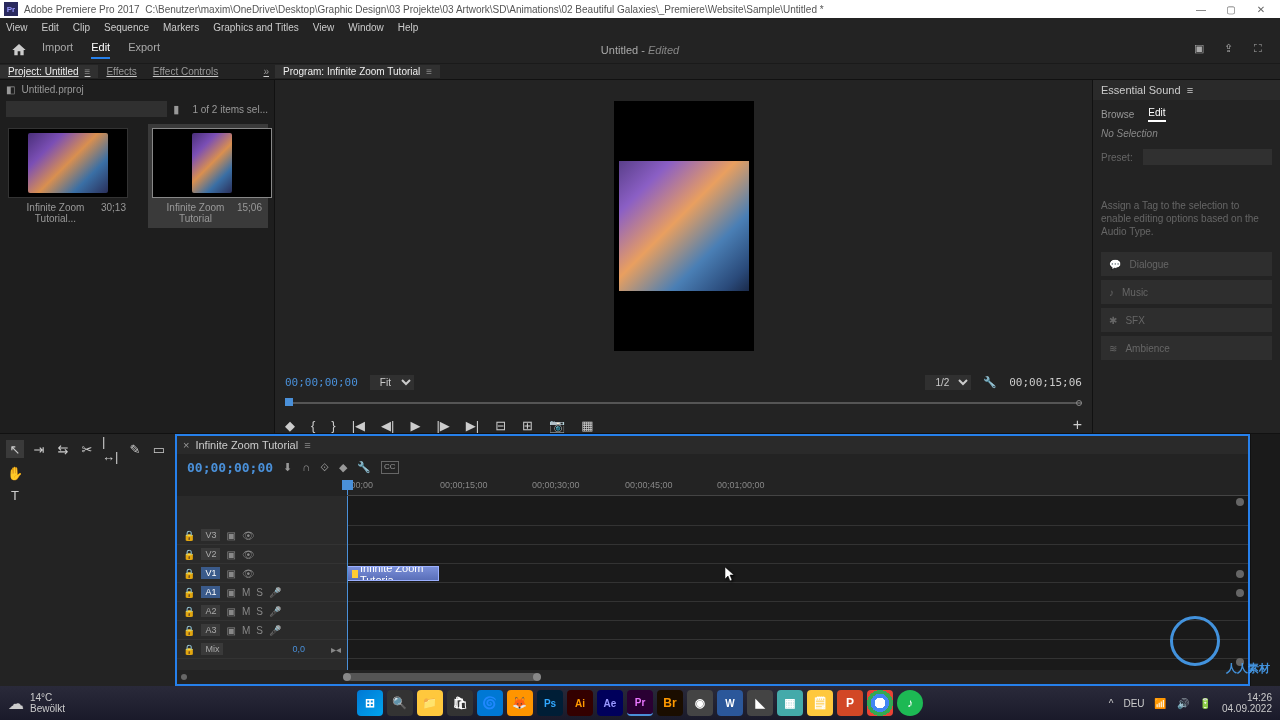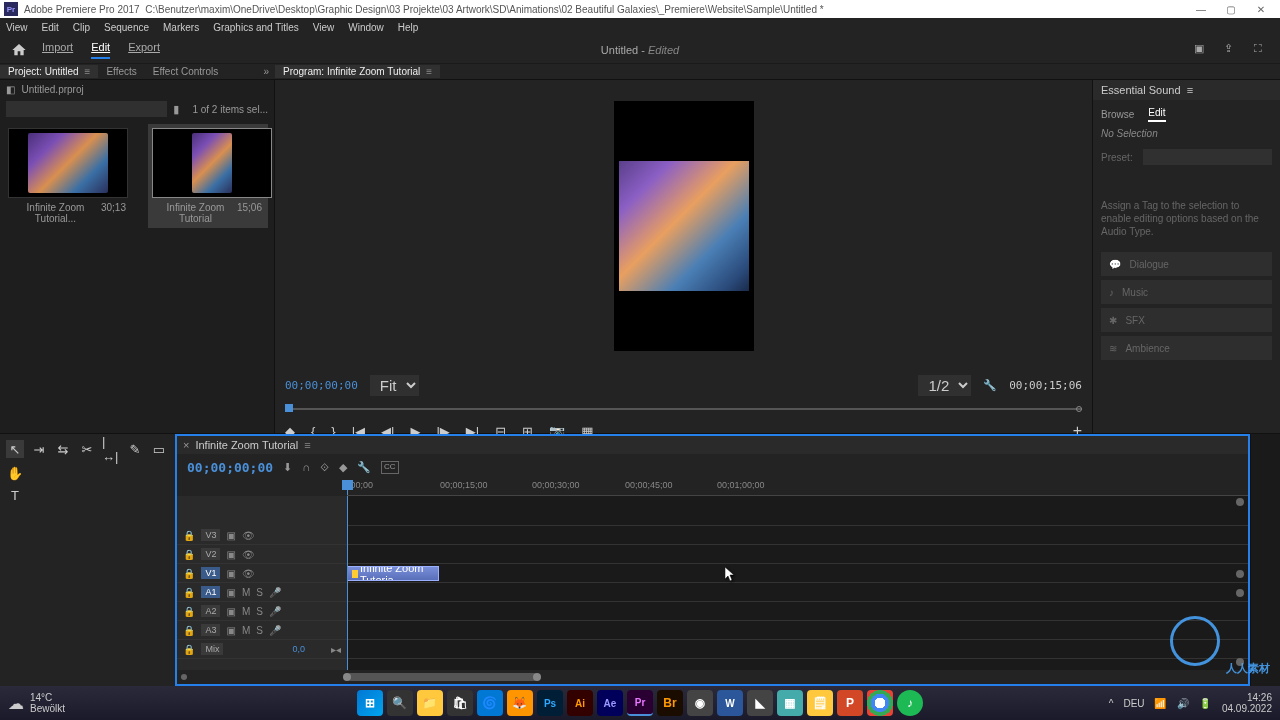--- a/index.html
+++ b/index.html
@@ -10,21 +10,21 @@
 .titlebar .title-text { flex: 1; color: #555; }
 .titlebar .winbtns { display: flex; gap: 0; }
 .titlebar .winbtn { width: 30px; height: 16px; display: flex; align-items: center; justify-content: center; color: #666; }
 
 .menubar { height: 18px; background: #232323; display: flex; align-items: center; padding: 0 6px; gap: 14px; font-size: 10px; color: #ccc; }
 .menubar span { cursor: pointer; }
 
 .workspace-bar { height: 28px; background: #232323; border-bottom: 1px solid #1a1a1a; display: flex; align-items: center; padding: 0 10px; }
 .home-icon { width: 18px; height: 16px; color: #ccc; margin-right: 14px; }
 .ws-tabs { display: flex; gap: 18px; font-size: 11px; }
-.ws-tab { color: #aaa; cursor: pointer; padding-bottom: 4px; text-decoration: underline; }
+.ws-tab { color: #aaa; cursor: pointer; padding-bottom: 4px; }
 .ws-tab.active { color: #fff; border-bottom: 2px solid #2680eb; }
 .ws-center { position: absolute; left: 50%; transform: translateX(-50%); color: #aaa; font-size: 11px; }
 .ws-center .modified { font-style: italic; color: #888; }
 .ws-right { margin-left: auto; display: flex; gap: 14px; color: #aaa; }
 .ws-right-icon { width: 16px; height: 16px; cursor: pointer; }
 
 .panels-row { height: 16px; background: #232323; border-bottom: 1px solid #111; display: flex; align-items: center; font-size: 10px; }
 .panel-tab { padding: 1px 8px; color: #999; cursor: pointer; }
 .panel-tab.active { color: #eee; background: #303030; }
 .panel-tab .menu-btn { margin-left: 6px; color: #888; }
@@ -46,21 +46,21 @@
 .thumb-item.selected { background: #3a3a3a; padding: 4px; margin: -4px; }
 .thumb-label-row { display: flex; justify-content: space-between; color: #999; font-size: 10px; margin-top: 4px; padding: 0 2px; }
 
 .program-panel { flex: 1; background: #232323; display: flex; flex-direction: column; }
 .program-view { flex: 1; display: flex; align-items: center; justify-content: center; background: #232323; }
 .program-frame { width: 140px; height: 250px; background: #000; display: flex; align-items: center; justify-content: center; }
 .program-art { width: 130px; height: 130px; background: linear-gradient(135deg, #5a3f8a 0%, #8b5fc5 20%, #e99f5f 45%, #4a7fb5 70%, #2a4a7a 90%, #1a2a4a 100%); }
 .prog-bottom { height: 62px; padding: 4px 10px; }
 .prog-timebar { display: flex; align-items: center; gap: 12px; }
 .prog-tc { color: #4a90d9; font-size: 11px; font-family: monospace; }
-.prog-fit { background: #303030; color: #ccc; font-size: 15px; padding: 1px 6px; border: none; }
+.prog-fit { background: #303030; color: #ccc; font-size: 10px; padding: 1px 6px; border: none; }
 .prog-spacer { flex: 1; }
 .prog-wrench { color: #ccc; }
 .prog-dur { color: #ccc; font-size: 11px; font-family: monospace; }
 .prog-slider { margin-top: 8px; height: 10px; position: relative; }
 .prog-slider-track { height: 2px; background: #555; position: relative; top: 4px; }
 .prog-playhead { position: absolute; left: 0; top: 0; width: 8px; height: 8px; background: #4a90d9; }
 .prog-transport { display: flex; justify-content: center; gap: 16px; margin-top: 8px; align-items: center; }
 .prog-btn { color: #ccc; cursor: pointer; font-size: 13px; }
 .prog-add { margin-left: auto; color: #ccc; font-size: 16px; cursor: pointer; }
 
@@ -185,21 +185,21 @@
     <span>Untitled</span> - <span class="modified">Edited</span>
   </div>
   <div class="ws-right">
     <span class="ws-right-icon">▣</span>
     <span class="ws-right-icon">⇪</span>
     <span class="ws-right-icon">⛶</span>
   </div>
 </div>
 
 <div class="panels-row">
-  <div style="width:275px; display:flex; align-items:center;">
+  <div style="width:275px; display:flex; align-items:center;text-decoration:underline;">
     <div class="panel-tab active"><span>Project: Untitled</span><span class="menu-btn">≡</span></div>
     <div class="panel-tab">Effects</div>
     <div class="panel-tab">Effect Controls</div>
     <div class="panel-collapse">»</div>
   </div>
   <div class="panel-tab active"><span>Program: Infinite Zoom Tutorial</span><span class="menu-btn">≡</span></div>
 </div>
 
 <div class="main-layout">
 

